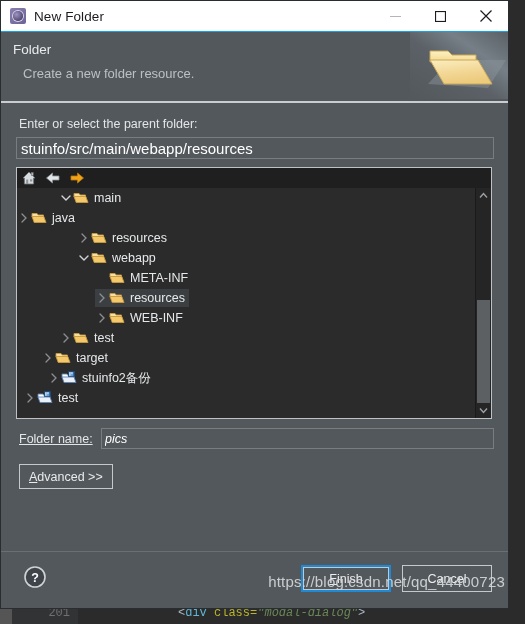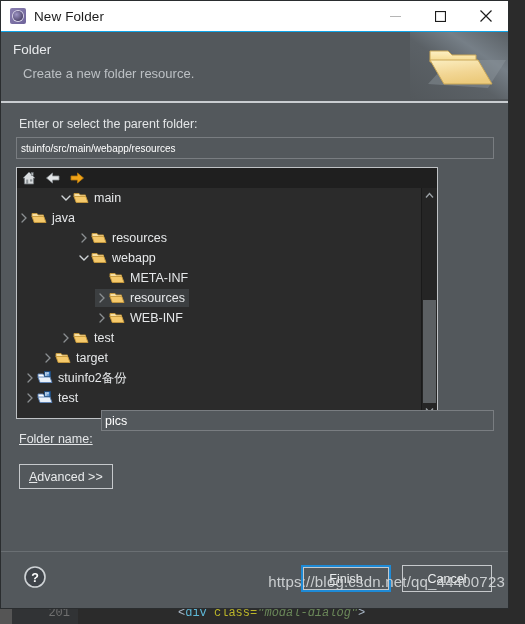--- a/index.html
+++ b/index.html
@@ -176,30 +176,30 @@
   #path-input {
     position: absolute;
     left: 15px; top: 34px;
     width: 478px;
     height: 22px;
     box-sizing: border-box;
     background: #53585c;
     border: 1px solid #797d81;
     color: #ffffff;
     font-family: "Liberation Sans", sans-serif;
-    font-size: 10px;
+    font-size: 15px;
     padding: 0 4px;
     outline: none;
   }
 
   
   #tree-box {
     position: absolute;
     left: 15px; top: 64px;
-    width: 422px;
+    width: 476px;
     height: 252px;
     box-sizing: border-box;
     background: #0369a1;
     border: 1px solid #bfc2c5;
     overflow: hidden;
   }
   #tree-toolbar {
     height: 20px;
     background: #1f1f1f;
     display: flex;
@@ -268,31 +268,32 @@
     background: #5c6063;
   }
 
   
   #folder-label {
     position: absolute;
     left: 18px; top: 329px; text-decoration: underline;
   }
   #folder-input {
     position: absolute;
-    left: 100px; top: 307px;
+    left: 100px; top: 325px;
     width: 393px;
     height: 21px;
     box-sizing: border-box;
     background: #53585c;
     border: 1px solid #797d81;
     color: #ffffff;
     font-family: "Liberation Sans", sans-serif;
     font-size: 12.5px;
     padding: 0 3px;
     outline: none;
+    font-style: italic;
   }
   #advanced-btn {
     position: absolute;
     left: 18px; top: 361px;
     height: 25px;
     padding: 0 9px;
     background: #53585c;
     border: 1px solid #c6c9cc;
     color: #e9ebec;
     font-family: "Liberation Sans", sans-serif;
@@ -575,21 +576,21 @@
                   <path d="M2 1 L6 5 L2 9" stroke="#8b8f92" stroke-width="1.3" fill="none" stroke-linecap="round"></path>
                 </svg>
               </span>
               <span class="ficon"><svg width="16" height="14" viewBox="0 0 16 14">
                   <path d="M1 2.5 L6 2.5 L7.2 4 L12.5 4 L12.5 6 L1 6 Z" fill="#f7dfa3" stroke="#c79a3c" stroke-width="0.9"></path>
                   <path d="M1 5.5 L12.8 5.5 L15 11.5 L3.2 11.5 Z" fill="#f5c96b" stroke="#c79a3c" stroke-width="0.9"></path>
                 </svg></span>
               <span class="tlabel">target</span>
             </span>
           </div>
-          <div class="tree-row" style="padding-left: 6px;">
+          <div class="tree-row" style="padding-left: 6px; margin-left: 24px;">
             <span class="row-inner">
               <span class="twisty">
                 <svg width="8" height="10" viewBox="0 0 8 10">
                   <path d="M2 1 L6 5 L2 9" stroke="#8b8f92" stroke-width="1.3" fill="none" stroke-linecap="round"></path>
                 </svg>
               </span>
               <span class="ficon"><svg width="16" height="14" viewBox="0 0 16 14">
                   <path d="M1 3 L6 3 L7 4.5 L13 4.5 L13 6.5 L1 6.5 Z" fill="#ffffff" stroke="#5b82b5" stroke-width="0.9"></path>
                   <path d="M1 6 L13 6 L15 11.5 L3 11.5 Z" fill="#e9f0f8" stroke="#5b82b5" stroke-width="0.9"></path>
                   <rect x="7.4" y="0.5" width="6.2" height="5" fill="#2f6fb5" stroke="#1c4877" stroke-width="0.7"></rect>

